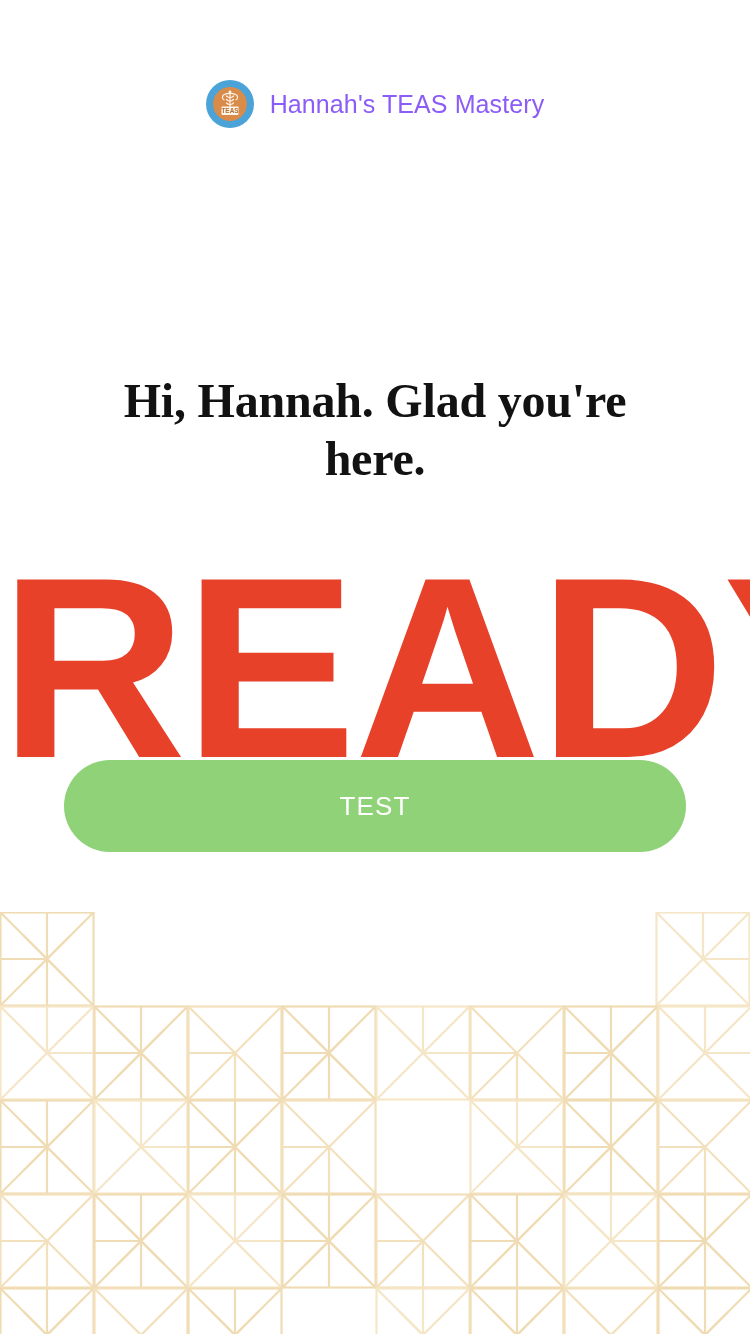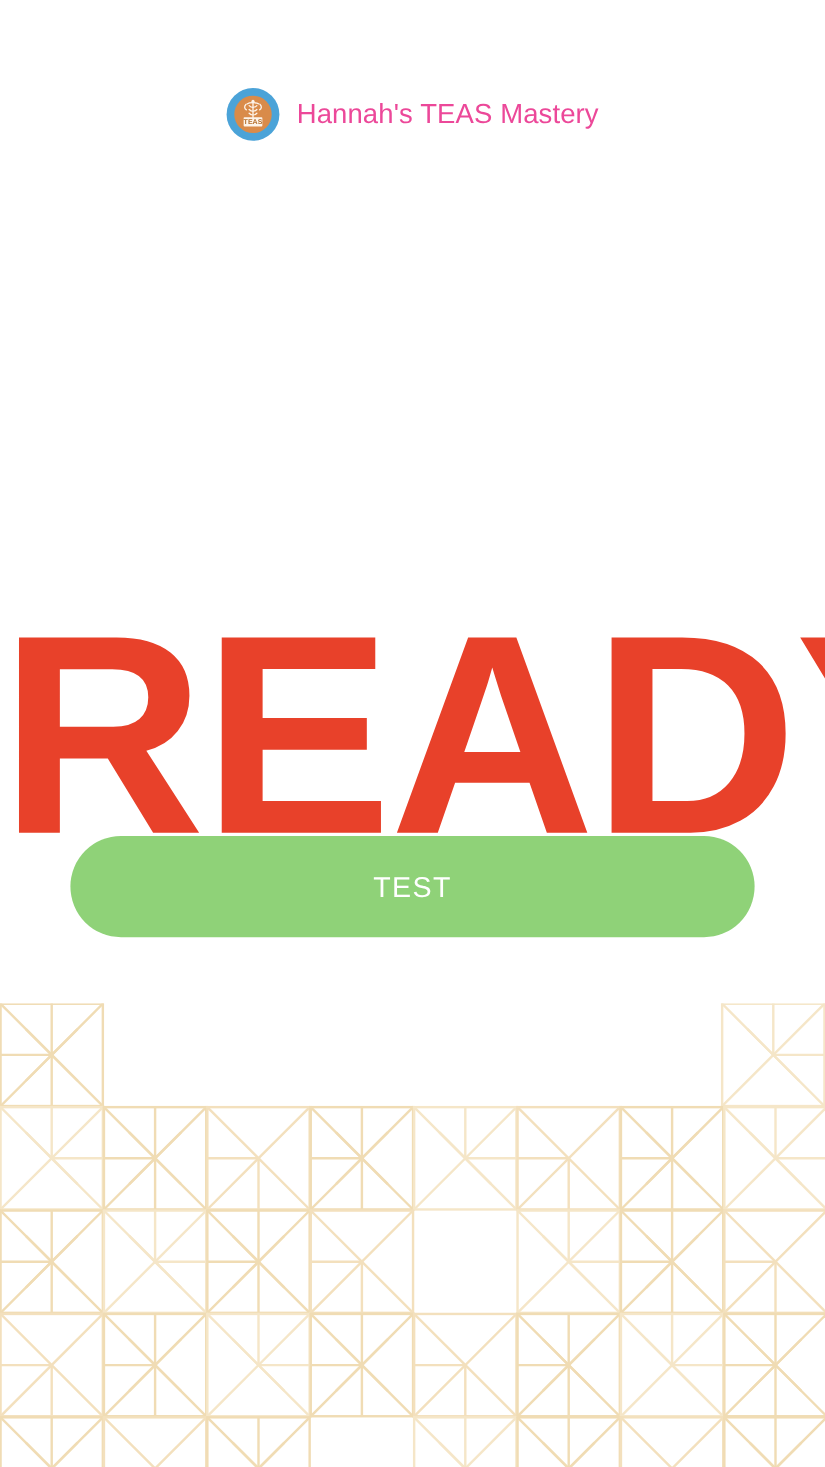--- a/index.html
+++ b/index.html
@@ -51,21 +51,21 @@
     background: #4ba3d8;
     display: flex;
     align-items: center;
     justify-content: center;
     flex: none;
     box-sizing: border-box;
   }
   #brand-logo svg { display: block; }
   #brand-title {
     font-size: 25px;
-    color: #ec4899;
+    color: #8b5cf6;
     font-family: "Liberation Sans", sans-serif;
     letter-spacing: 0.1px;
     white-space: nowrap;
   }
 
   
   #hero {
     position: absolute;
     top: 372px;
     left: 0;
@@ -290,18 +290,19 @@
       <circle cx="21" cy="9" r="1.4" fill="#fdf4ea"></circle>
 
       <rect x="12.5" y="23.5" width="17" height="8.5" rx="0.8" fill="#fdf4ea"></rect>
       <text x="21" y="30" font-family="Liberation Sans, sans-serif" font-size="6.4" font-weight="700" fill="#b5702f" text-anchor="middle">TEAS</text>
     </svg>
   </div>
   <div id="brand-title">Hannah's TEAS Mastery</div>
 </div>
 
 <div id="hero">
+  <h1 id="hero-heading">Hi, Hannah. Glad you're here.</h1>
   <div id="hero-spacer"></div>
 </div>
 
 <div id="test-watermark">READY</div>
 
 <button id="ready-button">TEST</button>
 
 </body></html>

